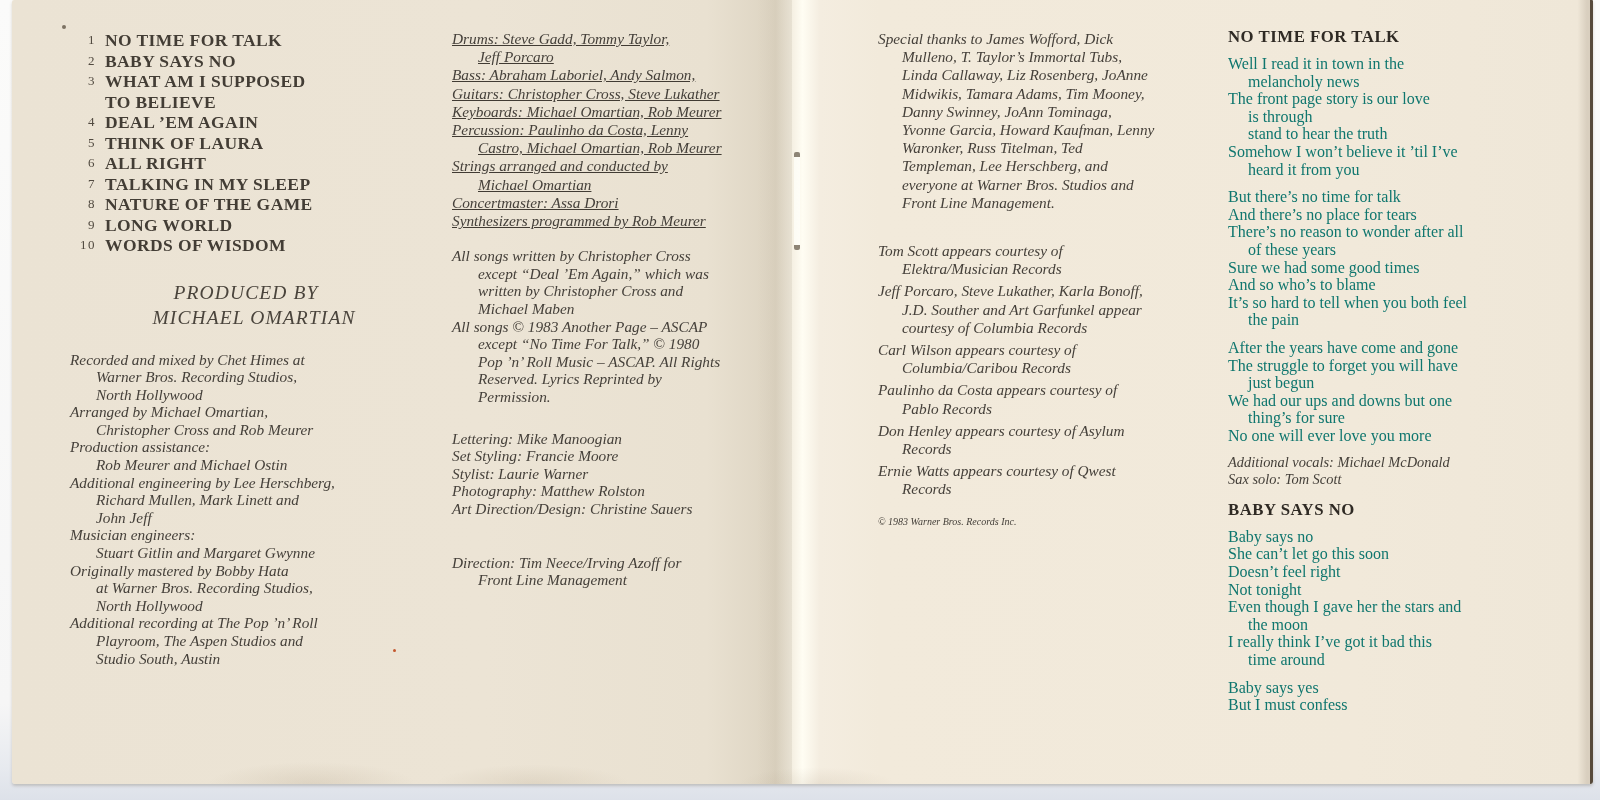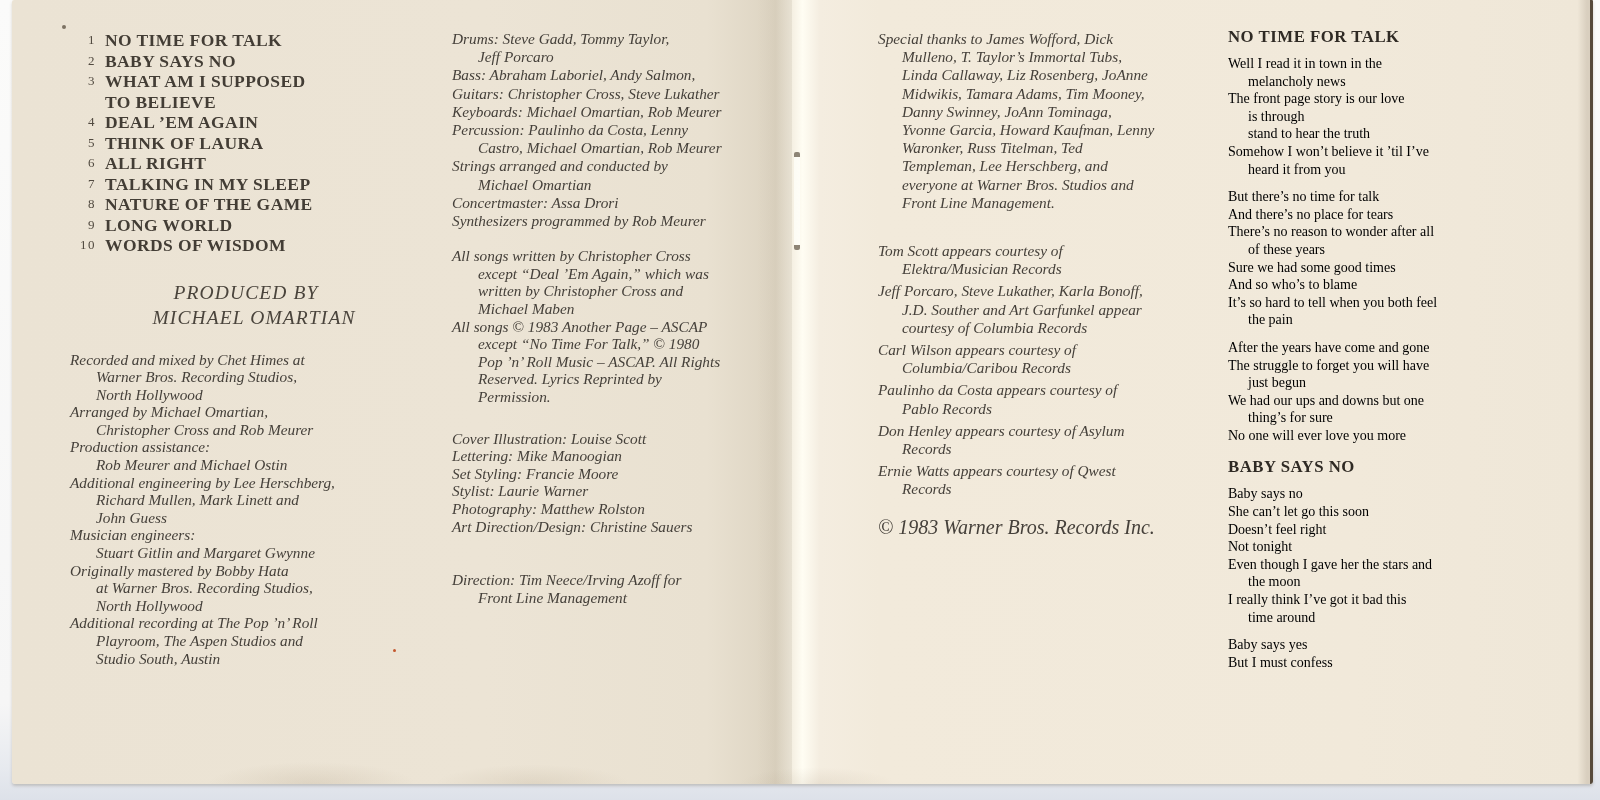--- a/index.html
+++ b/index.html
@@ -46,31 +46,31 @@
   
   .ln{white-space:nowrap;}
   .ind{padding-left:26px;}
   .gap{margin-top:4px;}
   .credits .ln{font-style:italic;font-size:15.3px;line-height:17.6px;color:#45403a;}
   .musicians .ln,.thanks .ln{font-style:italic;font-size:15.3px;line-height:18.2px;color:#45403a;}
   .produced{margin-top:24px;text-align:center;}
   .produced .ln{font-style:italic;font-size:19.5px;line-height:25px;letter-spacing:1.1px;color:#4a443c;}
   .produced .ind{padding-left:16px;}
   .rec-credits{margin-top:21px;}
-  .musicians{margin-top:30px;}
+  .musicians{margin-top:30px;text-decoration:underline;}
   .songwriting{margin-top:17px;}
   .art{margin-top:24px;}
   .mgmt{margin-top:36px;}
   .thanks{margin-top:30px;}
   .thanks .ind{padding-left:24px;}
   .courtesy{}
-  .copyright{margin-top:17px;font-style:italic;font-size:20px;color:#45403a;}
+  .copyright{margin-top:17px;font-style:italic;font-size:10px;color:#45403a;}
   
   .lyr-head{font-size:16.8px;font-weight:700;letter-spacing:0.5px;color:#2f2a24;}
-  .lyrics .ln{font-size:14px;line-height:17.6px;color:#000000;}
+  .lyrics .ln{font-size:16px;line-height:17.6px;color:#0f766e;}
   .lyrics .ind{padding-left:20px;}
   .stanza{margin-bottom:10px;}
   .lyr1-head{margin-top:27px;}
   .lyr1-body{margin-top:8px;}
   .footnotes{margin-top:2px;}
   .footnotes .ln{font-style:italic;font-size:14.4px;line-height:16.2px;color:#45403a;}
   .lyr2-head{margin-top:13px;}
   .lyr2-body{margin-top:8px;}
 </style>
 </head>
@@ -154,21 +154,21 @@
   <div class="credits rec-credits">
       <div class="ln">Recorded and mixed by Chet Himes at</div>
       <div class="ln ind">Warner Bros. Recording Studios,</div>
       <div class="ln ind">North Hollywood</div>
       <div class="ln">Arranged by Michael Omartian,</div>
       <div class="ln ind">Christopher Cross and Rob Meurer</div>
       <div class="ln">Production assistance:</div>
       <div class="ln ind">Rob Meurer and Michael Ostin</div>
       <div class="ln">Additional engineering by Lee Herschberg,</div>
       <div class="ln ind">Richard Mullen, Mark Linett and</div>
-      <div class="ln ind">John Guess</div>
+      <div class="ln ind">John Jeff</div>
       <div class="ln">Musician engineers:</div>
       <div class="ln ind">Stuart Gitlin and Margaret Gwynne</div>
       <div class="ln">Originally mastered by Bobby Hata</div>
       <div class="ln ind">at Warner Bros. Recording Studios,</div>
       <div class="ln ind">North Hollywood</div>
       <div class="ln">Additional recording at The Pop ’n’ Roll</div>
       <div class="ln ind">Playroom, The Aspen Studios and</div>
       <div class="ln ind">Studio South, Austin</div>
     </div>
 </div>
@@ -192,21 +192,20 @@
       <div class="ln ind">except “Deal ’Em Again,” which was</div>
       <div class="ln ind">written by Christopher Cross and</div>
       <div class="ln ind">Michael Maben</div>
       <div class="ln">All songs © 1983 Another Page – ASCAP</div>
       <div class="ln ind">except “No Time For Talk,” © 1980</div>
       <div class="ln ind">Pop ’n’ Roll Music – ASCAP. All Rights</div>
       <div class="ln ind">Reserved. Lyrics Reprinted by</div>
       <div class="ln ind">Permission.</div>
     </div>
   <div class="credits art">
-      <div class="ln">Cover Illustration: Louise Scott</div>
       <div class="ln">Lettering: Mike Manoogian</div>
       <div class="ln">Set Styling: Francie Moore</div>
       <div class="ln">Stylist: Laurie Warner</div>
       <div class="ln">Photography: Matthew Rolston</div>
       <div class="ln">Art Direction/Design: Christine Sauers</div>
     </div>
   <div class="credits mgmt">
       <div class="ln">Direction: Tim Neece/Irving Azoff for</div>
       <div class="ln ind">Front Line Management</div>
     </div>
@@ -267,20 +266,24 @@
       </div>
       <div class="stanza">
         <div class="ln">After the years have come and gone</div>
         <div class="ln">The struggle to forget you will have</div>
         <div class="ln ind">just begun</div>
         <div class="ln">We had our ups and downs but one</div>
         <div class="ln ind">thing’s for sure</div>
         <div class="ln">No one will ever love you more</div>
       </div>
     </div>
+  <div class="footnotes">
+      <div class="ln">Additional vocals: Michael McDonald</div>
+      <div class="ln">Sax solo: Tom Scott</div>
+    </div>
   <div class="lyr-head lyr2-head">BABY SAYS NO</div>
   <div class="lyrics lyr2-body">
       <div class="stanza">
         <div class="ln">Baby says no</div>
         <div class="ln">She can’t let go this soon</div>
         <div class="ln">Doesn’t feel right</div>
         <div class="ln">Not tonight</div>
         <div class="ln">Even though I gave her the stars and</div>
         <div class="ln ind">the moon</div>
         <div class="ln">I really think I’ve got it bad this</div>

